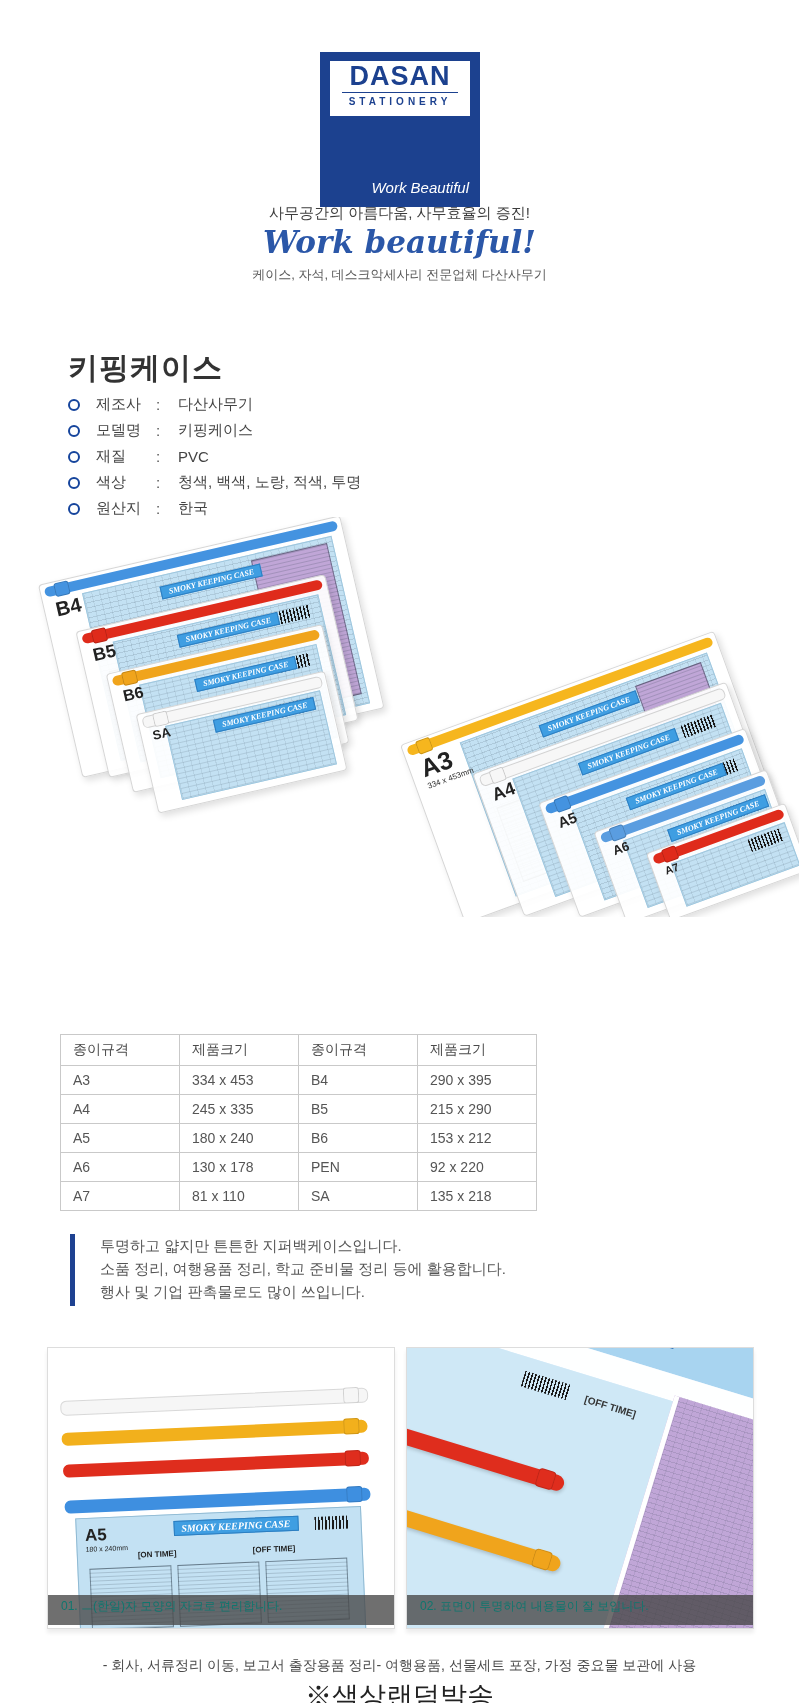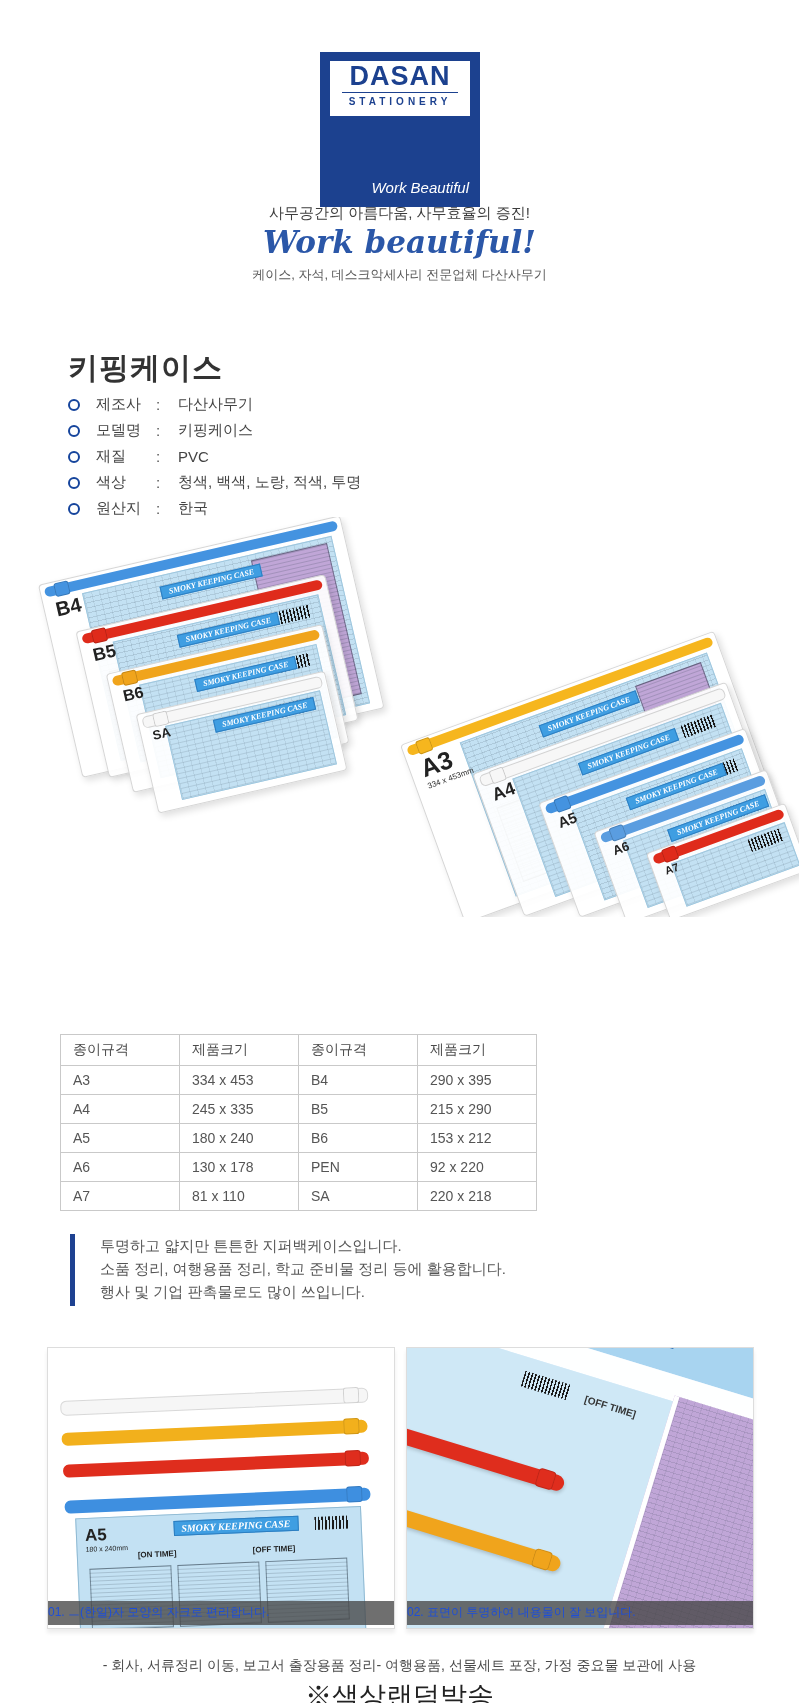--- a/index.html
+++ b/index.html
@@ -60,22 +60,22 @@
   .size-table th{color:#4a4a4a;}
 
   
   .desc{position:absolute;left:70px;top:1222px;display:flex;}
   .desc-bar{width:5px;height:72px;background:#1e4191;margin-right:25px;flex:none;}
   .desc-line{font-size:15px;color:#565656;line-height:23px;}
 
   
   .fphoto{position:absolute;top:1335px;width:346px;height:280px;border:1px solid #ddd;background:#fff;
           overflow:hidden;box-shadow:0 4px 4px rgba(0,0,0,0.07);}
-  .fcaption{position:absolute;left:0;right:0;bottom:3px;height:24px;line-height:22px;background:rgba(70,70,70,0.78);
-            color:#1d4ed8;font-size:12px;padding-left:0;z-index:6;}
+  .fcaption{position:absolute;left:0;right:0;bottom:3px;height:30px;line-height:22px;background:rgba(70,70,70,0.78);
+            color:#0f766e;font-size:12px;padding-left:13px;z-index:6;}
   
   .fp1-stack{position:absolute;left:0;top:0;right:0;bottom:0;transform:rotate(-2.5deg);}
   .fbar{position:absolute;left:16px;width:306px;height:13px;border-radius:6px;}
   .fbar::after{content:"";position:absolute;right:8px;top:-2px;width:16px;height:16px;border-radius:3px;
                background:inherit;box-shadow:inset 0 0 0 1px rgba(0,0,0,0.15);}
   .fbar.light{border:1px solid #d8d8d8;}
   .fp1-insert{position:absolute;left:26px;right:34px;top:164px;bottom:-8px;background:#c3e1f3;border:1px solid #8fb9d2;}
   .fp1-a5{position:absolute;left:8px;top:8px;font-weight:bold;font-size:17px;color:#222;line-height:1;}
   .fp1-a5 .dim{display:block;font-size:7px;font-weight:normal;margin-top:2px;}
   .ins-title.big{top:6px;left:34%;font-size:10px;}
@@ -273,21 +273,21 @@
       <tr>
         <td>A6</td>
         <td>130 x 178</td>
         <td>PEN</td>
         <td>92 x 220</td>
       </tr>
       <tr>
         <td>A7</td>
         <td>81 x 110</td>
         <td>SA</td>
-        <td>220 x 218</td>
+        <td>135 x 218</td>
       </tr>
     </tbody>
   </table>
 
   <div class="desc">
     <div class="desc-bar"></div>
     <div>
       <div class="desc-line">투명하고 얇지만 튼튼한 지퍼백케이스입니다.</div>
       <div class="desc-line">소품 정리, 여행용품 정리, 학교 준비물 정리 등에 활용합니다.</div>
       <div class="desc-line">행사 및 기업 판촉물로도 많이 쓰입니다.</div>

